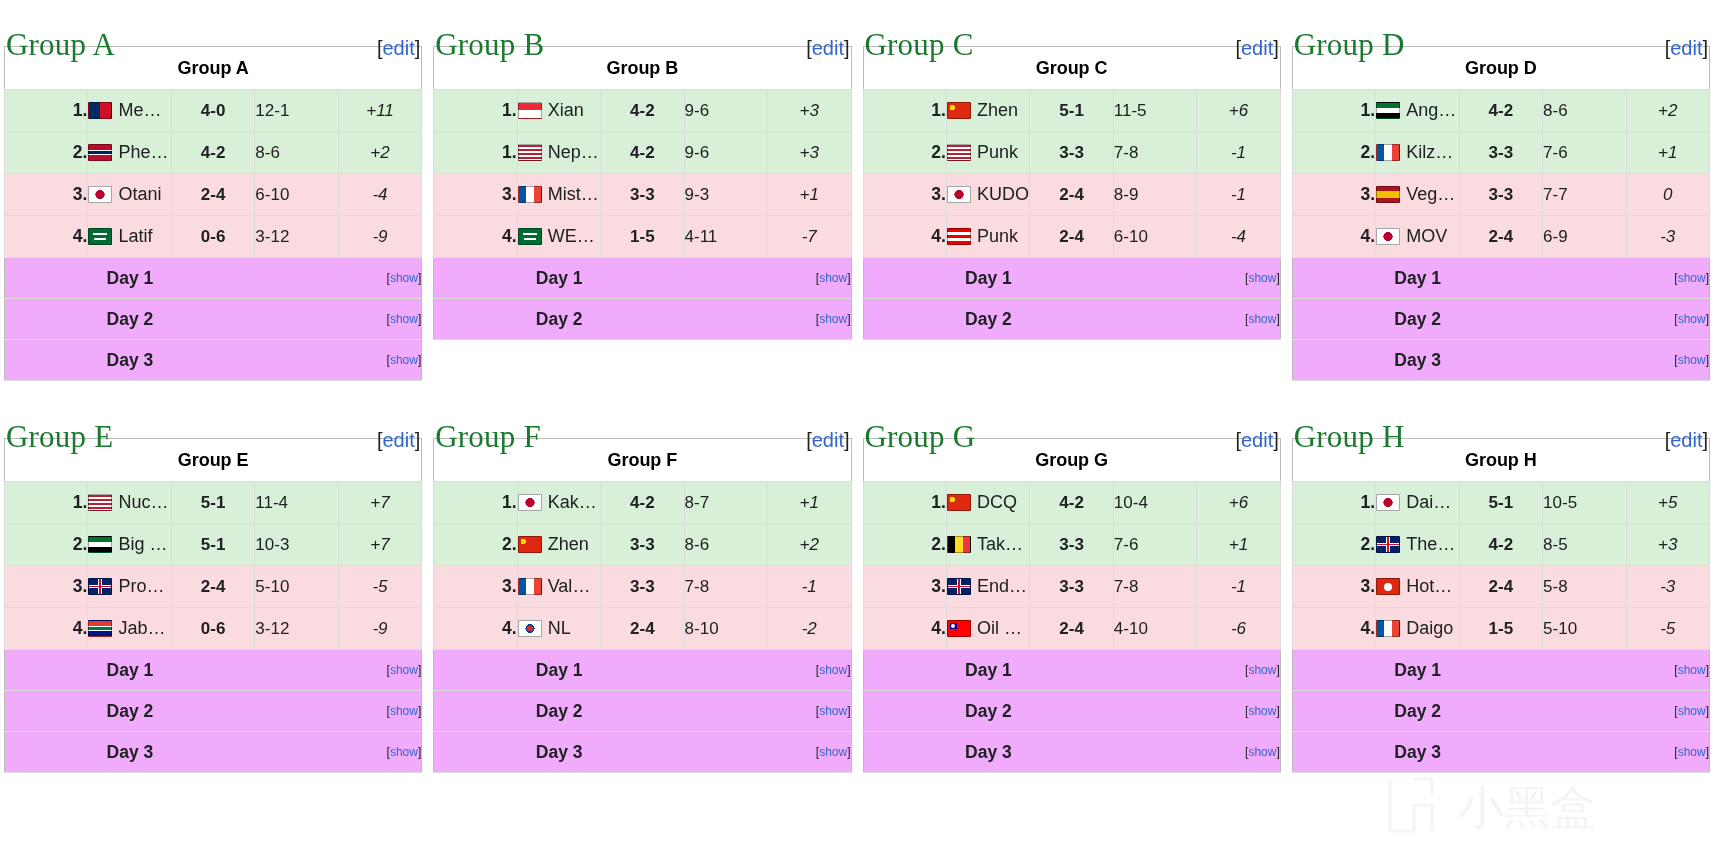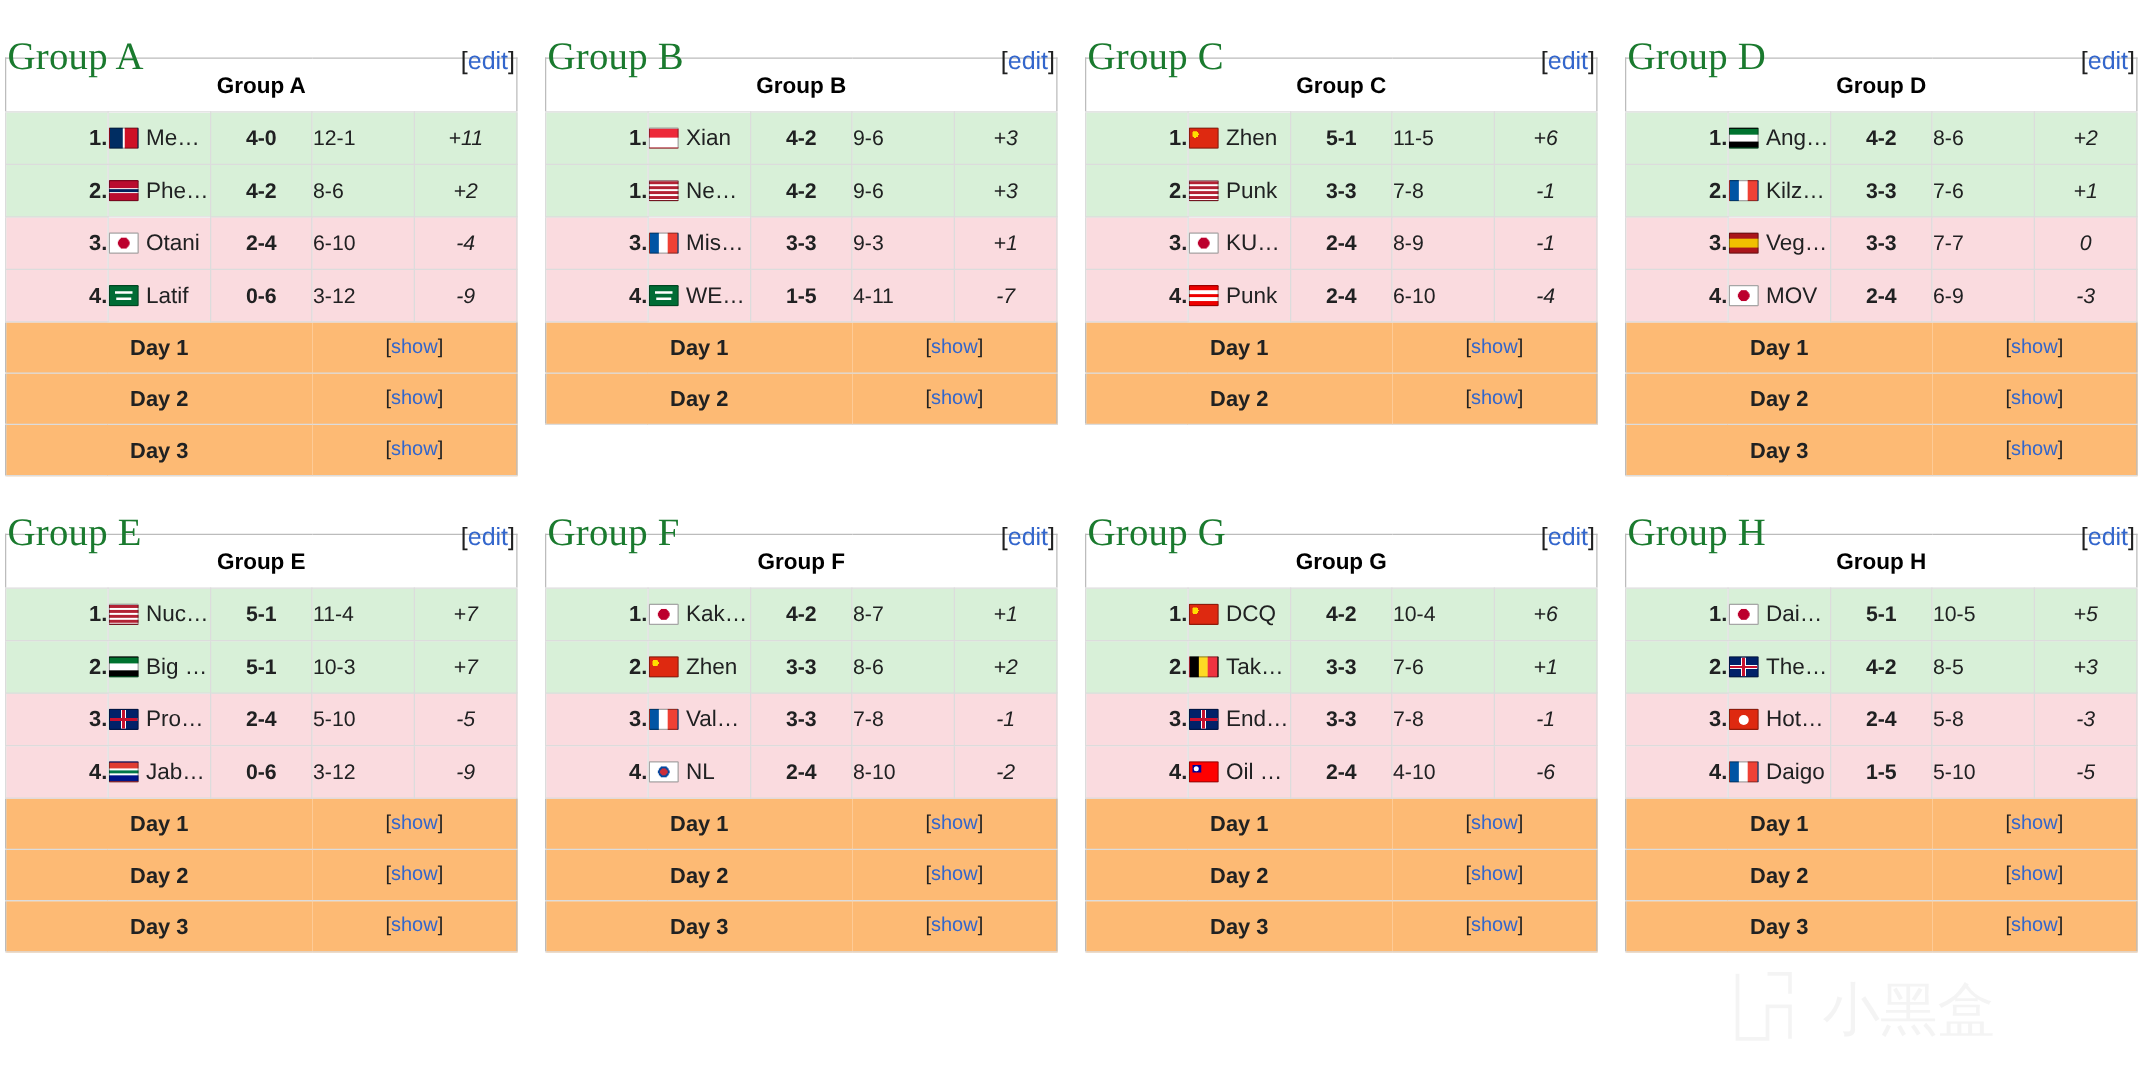--- a/index.html
+++ b/index.html
@@ -15,20 +15,21 @@
     overflow: hidden;
     position: relative;
   }
   .grid {
     display: grid;
     grid-template-columns: repeat(4, 1fr);
     column-gap: 22px;
     row-gap: 0px;
     padding: 0 4px;
     box-sizing: border-box;
+    gap: 11px;
   }
   .group-block {
     position: relative;
     box-sizing: border-box;
   }
   .group-head {
     display: flex;
     align-items: baseline;
     justify-content: space-between;
     padding: 0 2px 0 2px;
@@ -105,35 +106,35 @@
     width: 54px;
     font-size: 17px;
   }
   td.diff {
     width: 50px;
     text-align: center;
     font-style: italic;
     font-size: 17px;
   }
   tr.dayrow td {
-    background: #fdba74;
+    background: #f0abfc;
     height: 40px;
     border-left: none;
     border-right: none;
   }
   td.daylabel {
     text-align: center;
     font-weight: bold;
     font-size: 17.5px;
     border-right: none;
   }
   td.dayshow {
-    text-align: center;
+    text-align: right;
     padding-right: 8px;
-    font-size: 16px;
+    font-size: 12px;
     color: #202122;
     border-left: none;
     white-space: nowrap;
   }
   td.dayshow .lnk { color: #3366cc; }
 
   .flag {
     display: inline-block;
     width: 24px;
     height: 17px;

